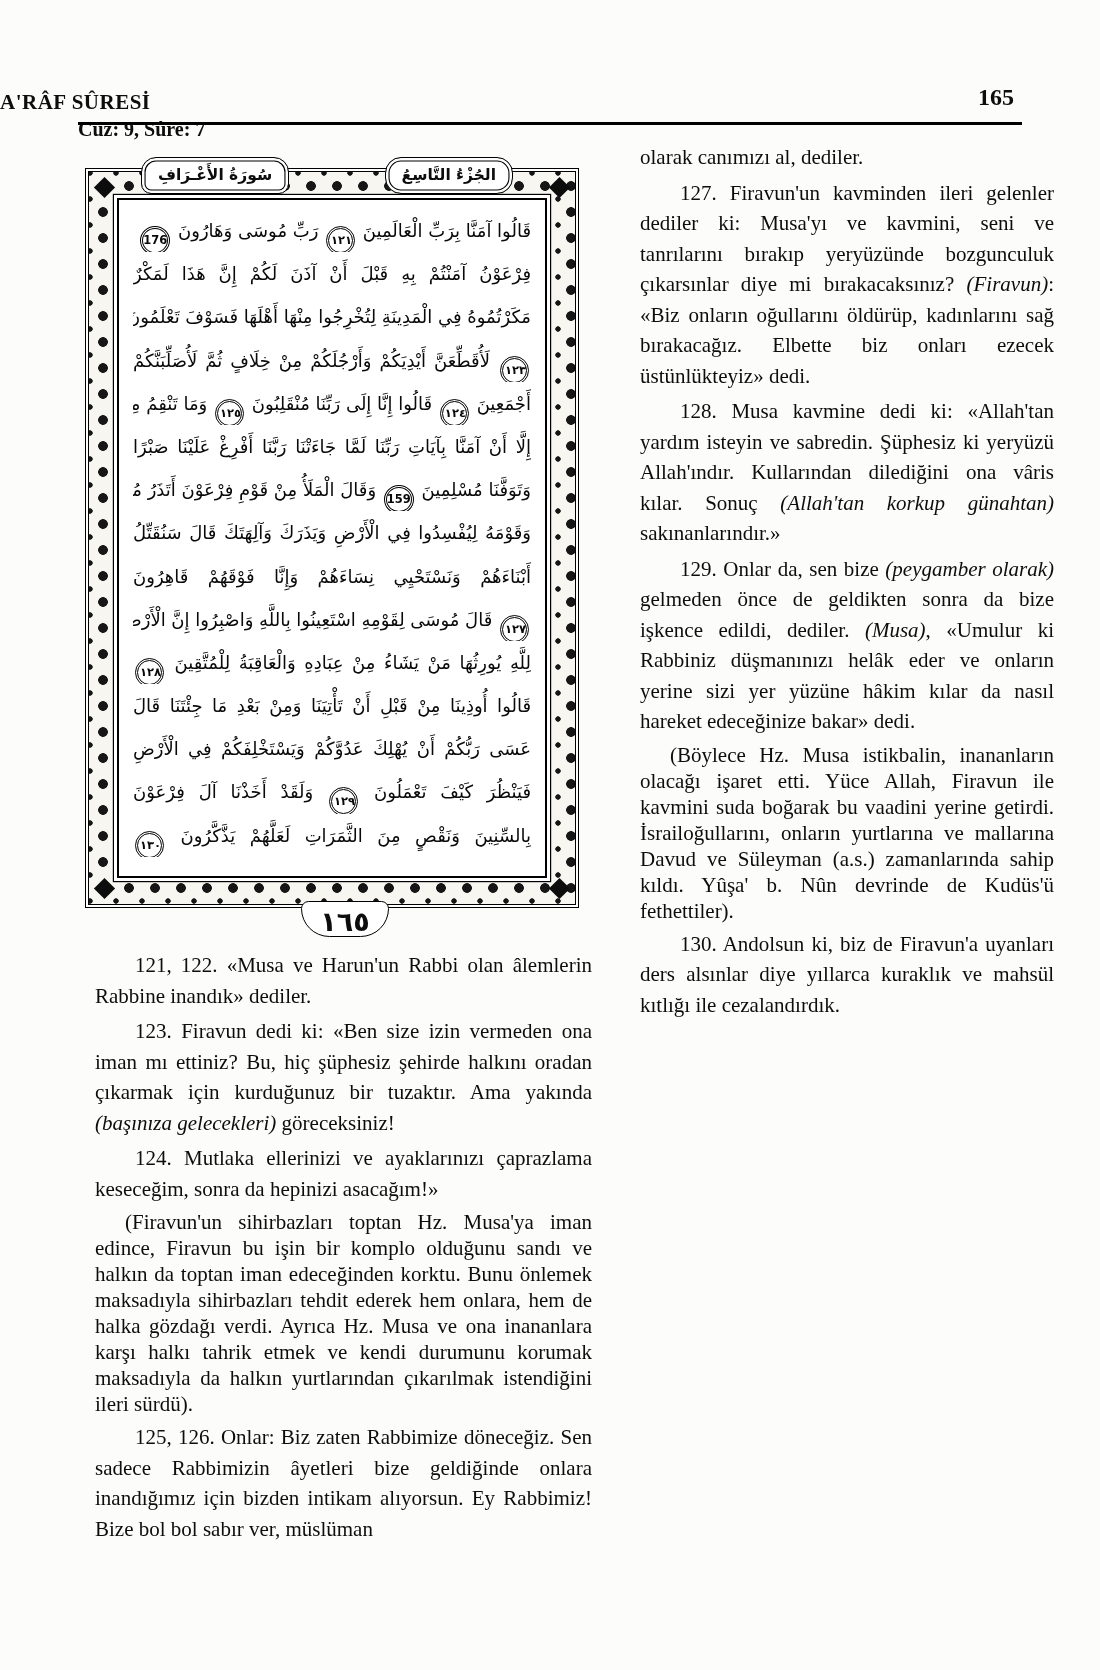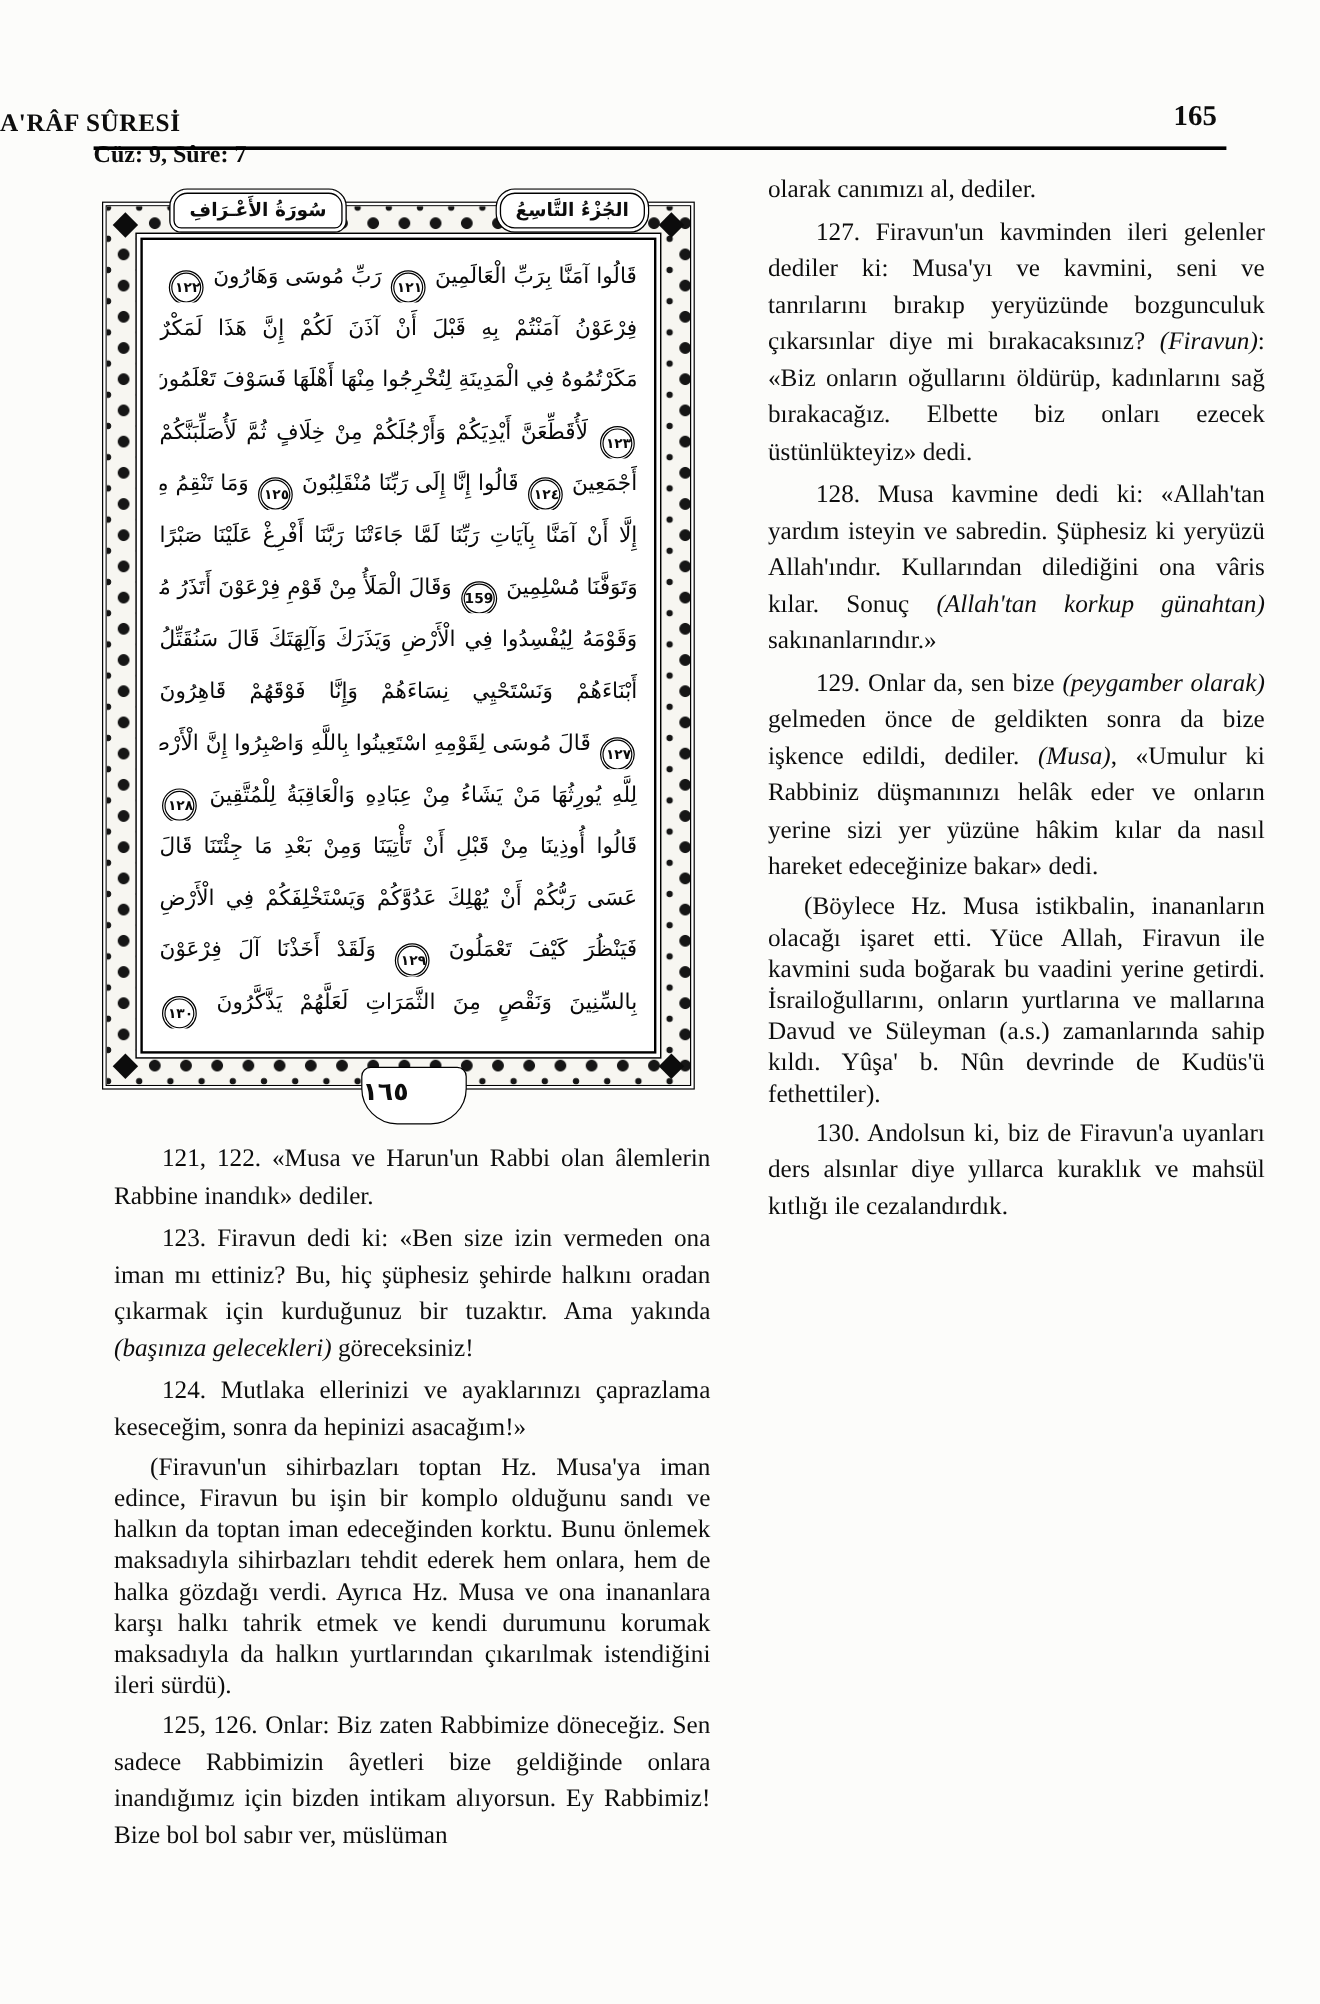--- a/index.html
+++ b/index.html
@@ -53,27 +53,27 @@
   }
   .tab{
     position:absolute;top:-11px;height:37px;box-sizing:border-box;
     background:#fff;border:1.5px solid #000;
     border-radius:15px 15px 10px 10px;
     box-shadow:inset 0 0 0 2.5px #fff,inset 0 0 0 3.6px #000;
     font-family:"DejaVu Sans",sans-serif;font-size:15.5px;font-weight:bold;
     line-height:34px;padding:0 16px;direction:rtl;white-space:nowrap;z-index:4;
   }
   .tab-surah{left:56px;}
-  .tab-juz{right:38px;border-radius:16px;}
+  .tab-juz{right:66px;border-radius:16px;}
   .tab-pageno{
-    position:absolute;left:216px;bottom:-29px;width:88px;height:48px;box-sizing:border-box;
+    position:absolute;left:216px;bottom:-29px;width:88px;height:36px;box-sizing:border-box;
     background:#fff;border:1.5px solid #000;border-top:1px solid #000;
     border-radius:8px 8px 30px 30px;
-    font-family:"DejaVu Sans",sans-serif;font-weight:bold;font-size:21px;
-    line-height:40px;z-index:4;
+    font-family:"DejaVu Sans",sans-serif;font-weight:bold;font-size:27px;
+    text-align:center;line-height:40px;z-index:4;
   }
 
   
   .col{position:absolute;}
   .col-left{left:95px;top:950px;width:497px;}
   .col-right{left:640px;top:142px;width:414px;}
   .col p{margin:0 0 5px 0;text-align:justify;}
   .p-body{font-size:21px;line-height:30.5px;text-indent:40px;}
   .p-cont{font-size:21px;line-height:30.5px;text-indent:0;}
   .p-note{font-size:21px;line-height:26px;text-indent:30px;margin:3px 0 5px 0;}
@@ -89,21 +89,21 @@
 
 <div class="mushaf">
   <div class="m-outer">
     <div class="m-outer2">
       <div class="m-band">
         <div class="corner tl"></div>
         <div class="corner tr"></div>
         <div class="corner bl"></div>
         <div class="corner br"></div>
         <div class="m-inner">
-            <div class="qline">قَالُوا آمَنَّا بِرَبِّ الْعَالَمِينَ <span class="ayah">١٢١</span> رَبِّ مُوسَى وَهَارُونَ <span class="ayah">١٢٢</span> قَالَ</div>
+            <div class="qline">قَالُوا آمَنَّا بِرَبِّ الْعَالَمِينَ <span class="ayah">١٢١</span> رَبِّ مُوسَى وَهَارُونَ <span class="ayah">176</span> قَالَ</div>
             <div class="qline">فِرْعَوْنُ آمَنْتُمْ بِهِ قَبْلَ أَنْ آذَنَ لَكُمْ إِنَّ هَذَا لَمَكْرٌ</div>
             <div class="qline">مَكَرْتُمُوهُ فِي الْمَدِينَةِ لِتُخْرِجُوا مِنْهَا أَهْلَهَا فَسَوْفَ تَعْلَمُونَ</div>
             <div class="qline"><span class="ayah">١٢٣</span> لَأُقَطِّعَنَّ أَيْدِيَكُمْ وَأَرْجُلَكُمْ مِنْ خِلَافٍ ثُمَّ لَأُصَلِّبَنَّكُمْ</div>
             <div class="qline">أَجْمَعِينَ <span class="ayah">١٢٤</span> قَالُوا إِنَّا إِلَى رَبِّنَا مُنْقَلِبُونَ <span class="ayah">١٢٥</span> وَمَا تَنْقِمُ مِنَّا</div>
             <div class="qline">إِلَّا أَنْ آمَنَّا بِآيَاتِ رَبِّنَا لَمَّا جَاءَتْنَا رَبَّنَا أَفْرِغْ عَلَيْنَا صَبْرًا</div>
             <div class="qline">وَتَوَفَّنَا مُسْلِمِينَ <span class="ayah">159</span> وَقَالَ الْمَلَأُ مِنْ قَوْمِ فِرْعَوْنَ أَتَذَرُ مُوسَى</div>
             <div class="qline">وَقَوْمَهُ لِيُفْسِدُوا فِي الْأَرْضِ وَيَذَرَكَ وَآلِهَتَكَ قَالَ سَنُقَتِّلُ</div>
             <div class="qline">أَبْنَاءَهُمْ وَنَسْتَحْيِي نِسَاءَهُمْ وَإِنَّا فَوْقَهُمْ قَاهِرُونَ</div>
             <div class="qline"><span class="ayah">١٢٧</span> قَالَ مُوسَى لِقَوْمِهِ اسْتَعِينُوا بِاللَّهِ وَاصْبِرُوا إِنَّ الْأَرْضَ</div>
             <div class="qline">لِلَّهِ يُورِثُهَا مَنْ يَشَاءُ مِنْ عِبَادِهِ وَالْعَاقِبَةُ لِلْمُتَّقِينَ <span class="ayah">١٢٨</span></div>

